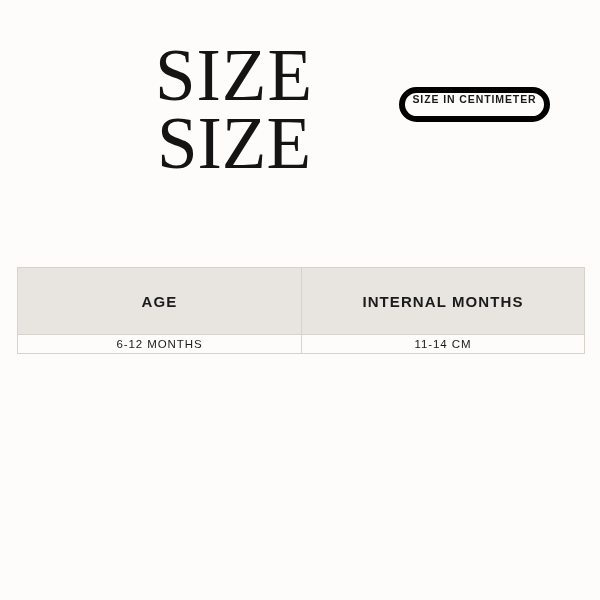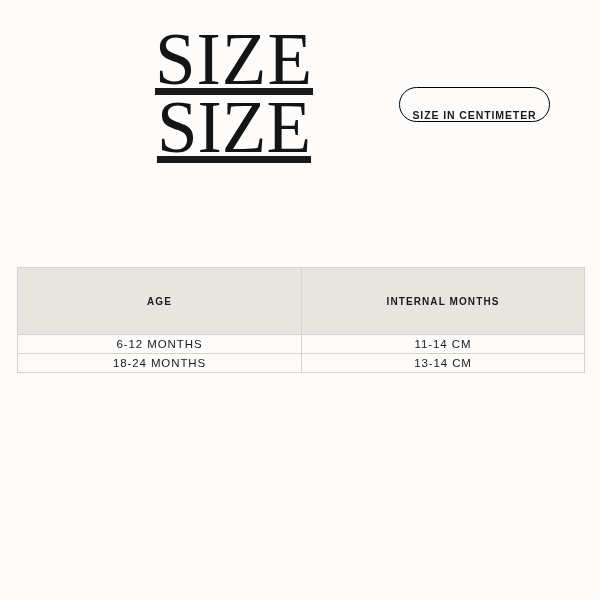--- a/index.html
+++ b/index.html
@@ -25,49 +25,48 @@
   .header {
     position: absolute;
     top: 26px;
     left: 0;
     width: 600px;
     height: 170px;
   }
   .title-block {
     position: absolute;
     left: 84px;
-    top: 0;
+    top: 16px;
     width: 300px;
     text-align: center;
-    text-decoration: underline;
   }
   .title-line {
     font-family: "Liberation Serif", serif;
     font-weight: 400;
     font-size: 73px;
     line-height: 0.93;
     letter-spacing: 1px;
     color: #141414;
     white-space: nowrap;
   }
   .title-line.l2 {
     letter-spacing: 0px;
   }
 
   .badge {
     position: absolute;
     left: 399px;
     top: 61px;
     width: 151px;
     height: 35px;
-    border: 1px solid #000000;
+    border: 6px solid #000000;
     border-radius: 18px;
     background: #fdfcfa;
     display: flex;
-    align-items: flex-end;
+    align-items: flex-start;
     justify-content: center;
     box-sizing: border-box;
   }
   .badge-label {
     font-size: 10.5px;
     font-weight: bold;
     letter-spacing: 0.9px;
     color: #1a1a1a;
     white-space: nowrap;
   }
@@ -86,21 +85,21 @@
   }
   table.size-table th,
   table.size-table td {
     border: 1px solid #d7d3cc;
     text-align: center;
     box-sizing: border-box;
   }
   table.size-table th {
     background: #e8e5e0;
     height: 67px;
-    font-size: 10px;
+    font-size: 15px;
     font-weight: bold;
     letter-spacing: 1.1px;
     color: #1a1a1a;
     text-align: center;
   }
   table.size-table td {
     background: #fdfcfa;
     height: 19px;
     font-size: 11.5px;
     font-weight: normal;
@@ -136,21 +135,17 @@
         <tr>
           <th>AGE</th>
           <th>INTERNAL MONTHS</th>
         </tr>
       </thead>
       <tbody>
         <tr>
           <td>6-12 MONTHS</td>
           <td>11-14 CM</td>
         </tr>
-        <tr>
-          <td>18-24 MONTHS</td>
-          <td>13-14 CM</td>
-        </tr>
       </tbody>
     </table>
   </div>
 
 </div>
 
 </body></html>

